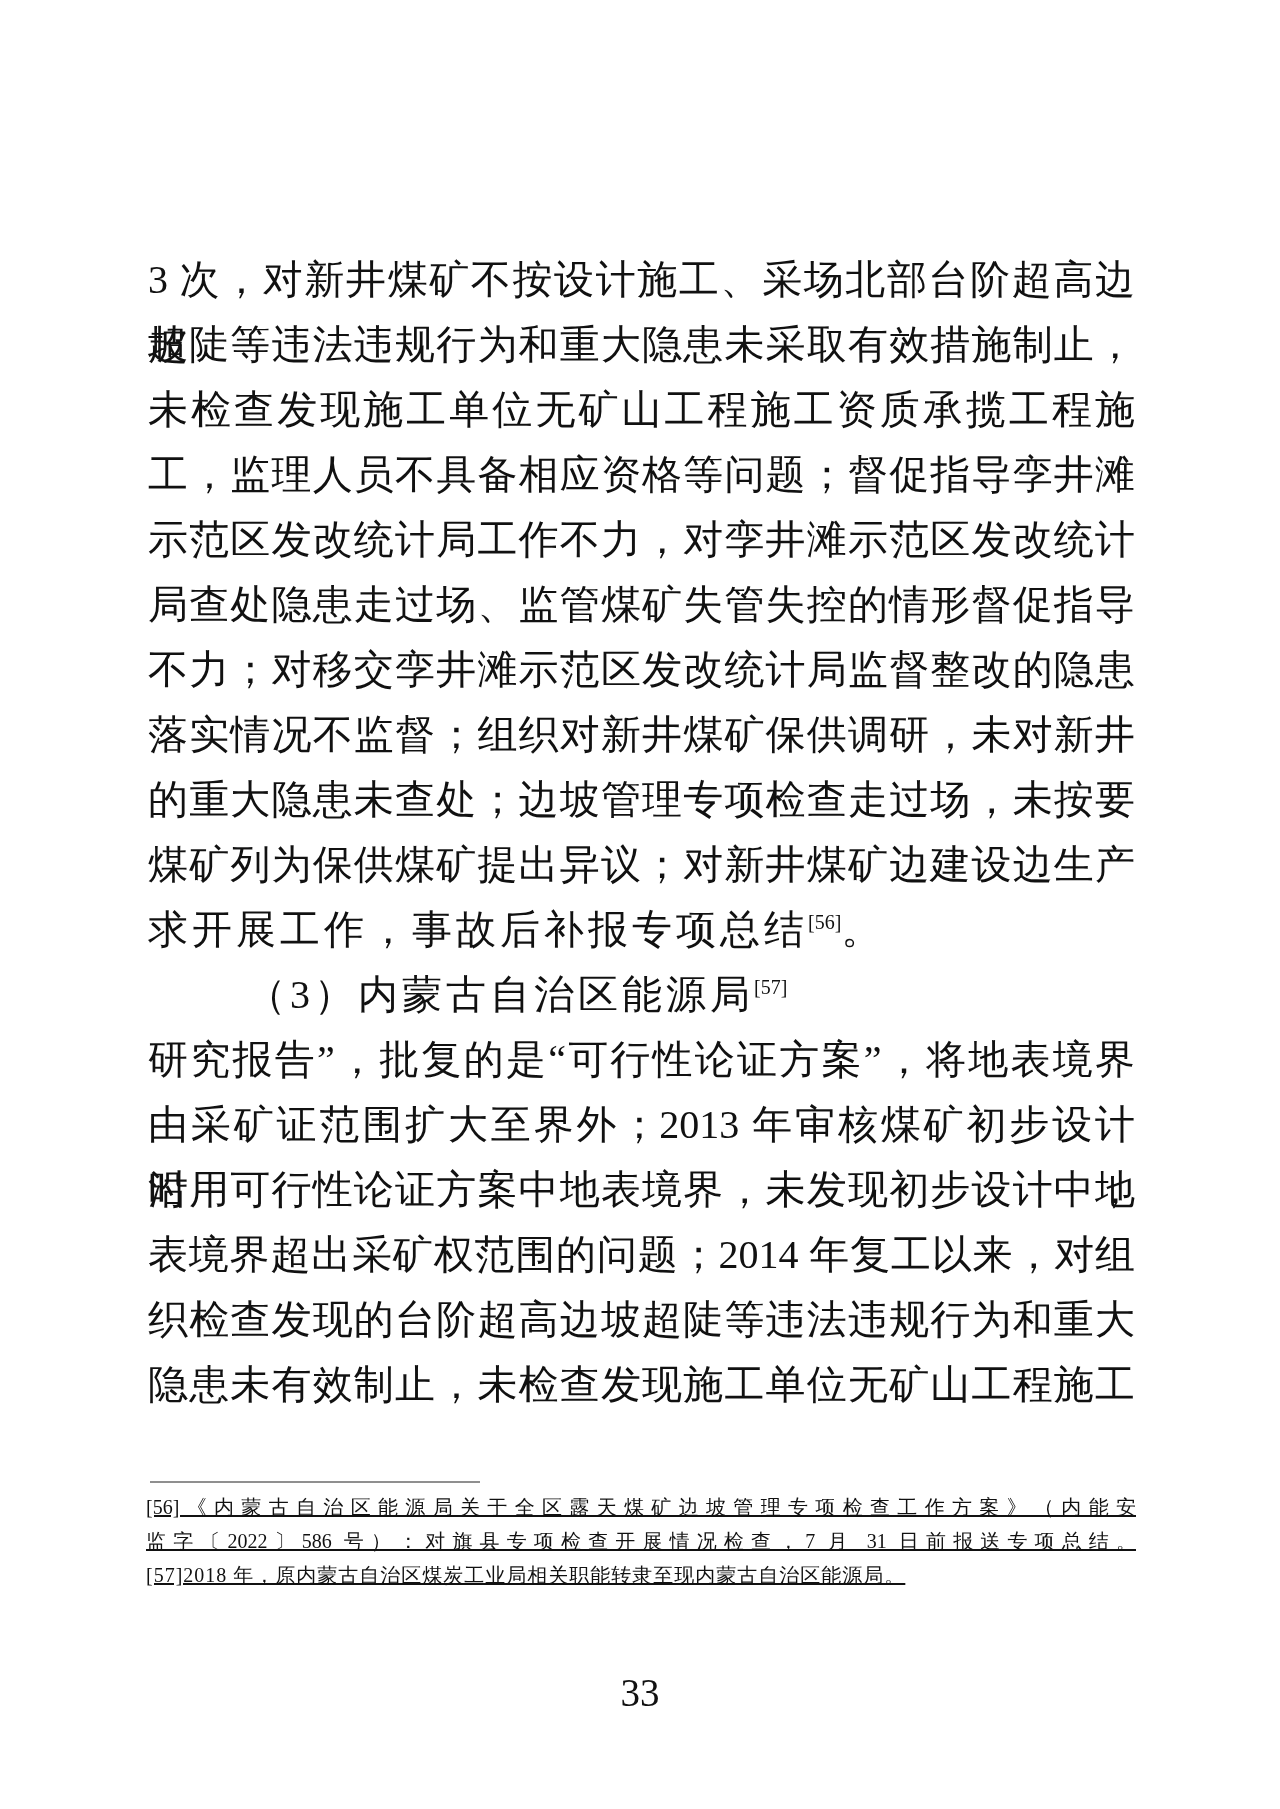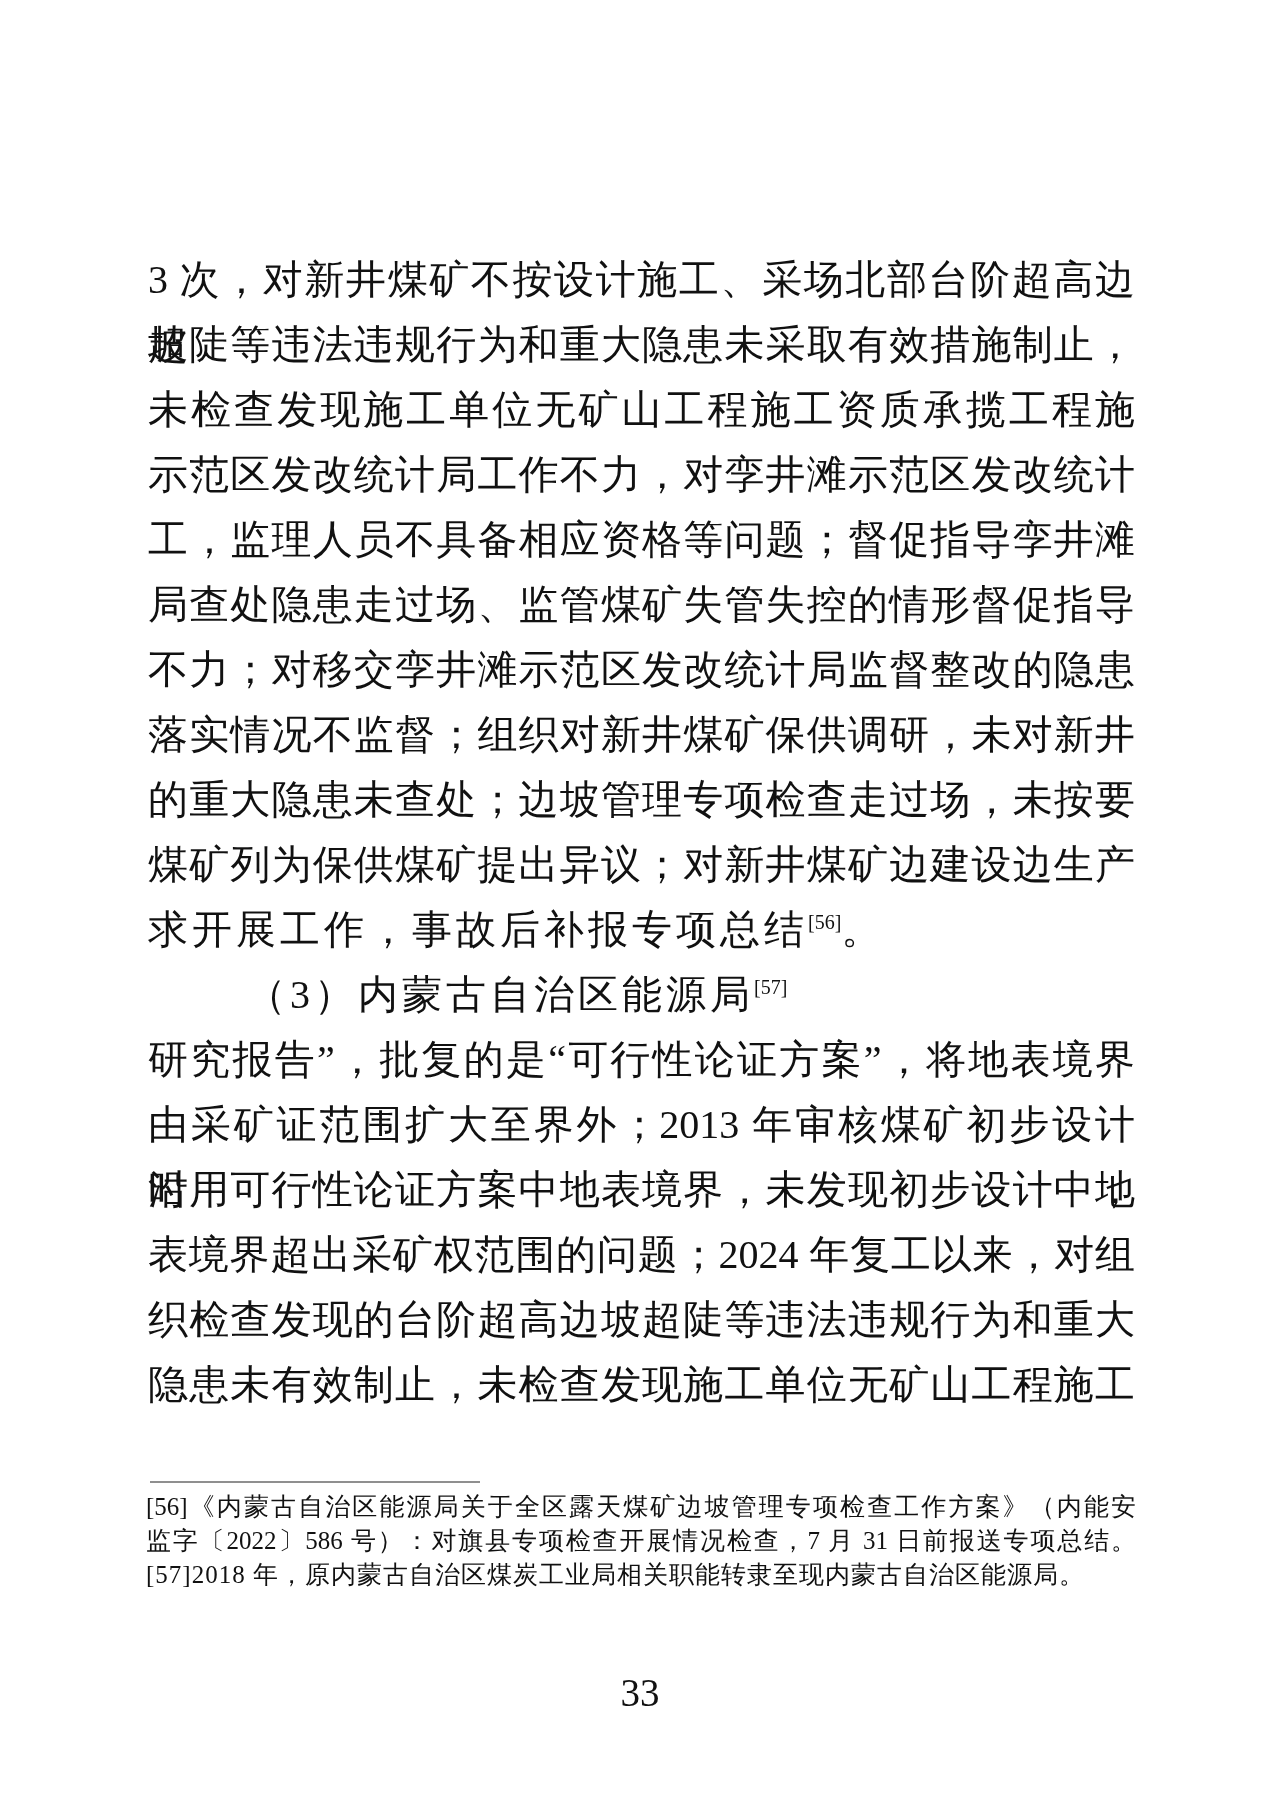--- a/index.html
+++ b/index.html
@@ -54,23 +54,24 @@
   }
   .footnotes {
     position: absolute;
     left: 146px;
     top: 1490px;
     width: 990px;
   }
   .fline {
     height: 34px;
     line-height: 34px;
-    font-size: 25px;
+    font-size: 20px;
     text-align: justify;
     text-align-last: justify;
+    text-decoration: underline;
   }
   .fline.no-just {
     text-align: left;
     text-align-last: left;
     letter-spacing: 1px;
   }
   .page-number {
     position: absolute;
     top: 1676px;
     left: 0;
@@ -83,40 +84,40 @@
 </head>
 <body>
 
 <div class="page">
 
   <div class="body-text">
 
     <div class="bline">3 次，对新井煤矿不按设计施工、采场北部台阶超高边坡</div>
     <div class="bline">超陡等违法违规行为和重大隐患未采取有效措施制止，</div>
     <div class="bline">未检查发现施工单位无矿山工程施工资质承揽工程施</div>
+    <div class="bline">工，监理人员不具备相应资格等问题；督促指导孪井滩</div>
     <div class="bline">示范区发改统计局工作不力，对孪井滩示范区发改统计</div>
-    <div class="bline">工，监理人员不具备相应资格等问题；督促指导孪井滩</div>
     <div class="bline">局查处隐患走过场、监管煤矿失管失控的情形督促指导</div>
     <div class="bline">不力；对移交孪井滩示范区发改统计局监督整改的隐患</div>
     <div class="bline">落实情况不监督；组织对新井煤矿保供调研，未对新井</div>
     <div class="bline">的重大隐患未查处；边坡管理专项检查走过场，未按要</div>
     <div class="bline">煤矿列为保供煤矿提出异议；对新井煤矿边建设边生产</div>
 
     <div class="bline no-just">
       <span>求开展工作，事故后补报专项总结</span><span class="sup">[56]</span><span>。</span>
     </div>
 
     <div class="bline no-just indent">
       <span>（3）内蒙古自治区能源局</span><span class="sup">[57]</span>
     </div>
 
     <div class="bline">研究报告”，批复的是“可行性论证方案”，将地表境界</div>
     <div class="bline">由采矿证范围扩大至界外；2013 年审核煤矿初步设计时，</div>
     <div class="bline">沿用可行性论证方案中地表境界，未发现初步设计中地</div>
-    <div class="bline">表境界超出采矿权范围的问题；2024 年复工以来，对组</div>
+    <div class="bline">表境界超出采矿权范围的问题；2014 年复工以来，对组</div>
     <div class="bline">织检查发现的台阶超高边坡超陡等违法违规行为和重大</div>
     <div class="bline">隐患未有效制止，未检查发现施工单位无矿山工程施工</div>
 
   </div>
 
   <div class="footnote-sep"></div>
 
   <div class="footnotes">
     <div class="fline">[56]《内蒙古自治区能源局关于全区露天煤矿边坡管理专项检查工作方案》（内能安</div>
     <div class="fline">监字〔2022〕586 号）：对旗县专项检查开展情况检查，7 月 31 日前报送专项总结。</div>

